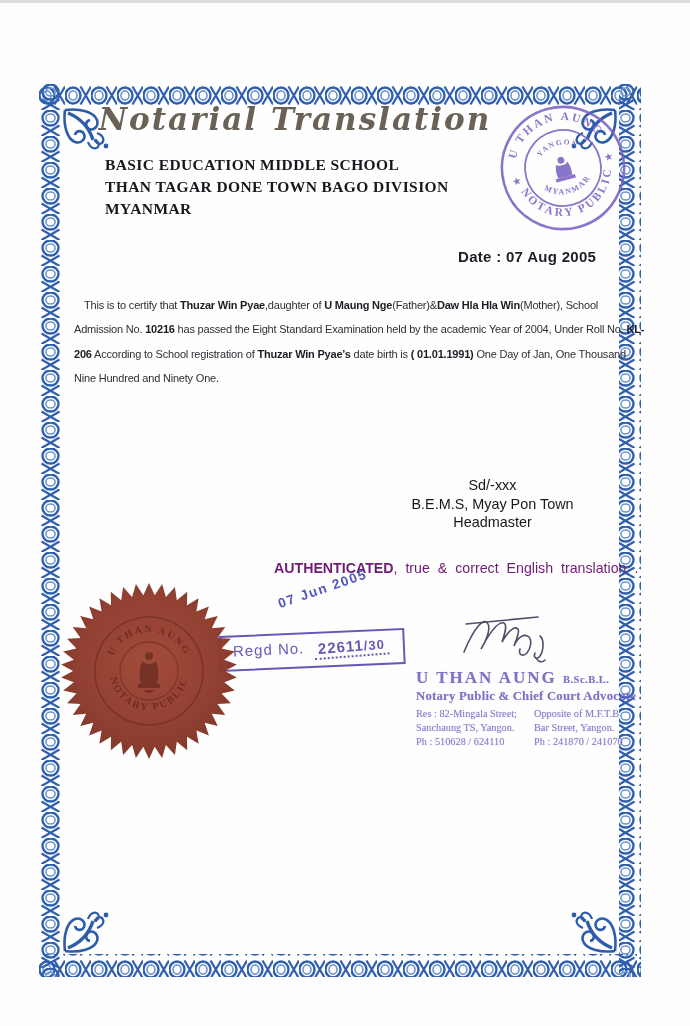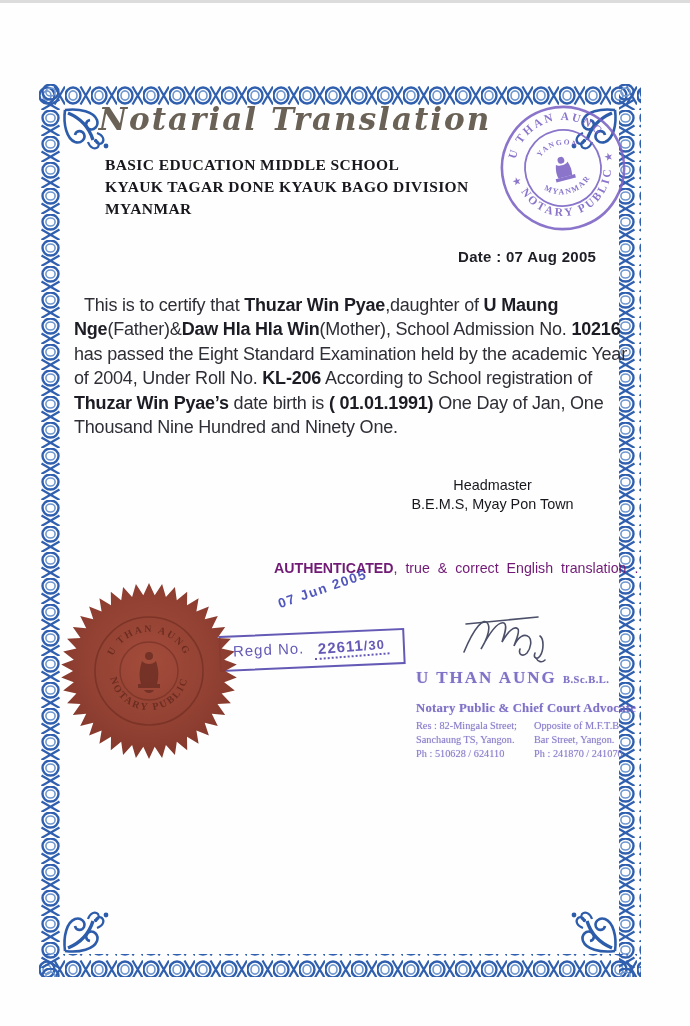--- a/index.html
+++ b/index.html
@@ -16,21 +16,21 @@
   .school-block{position:absolute;left:105px;top:154px;width:480px;text-align:left;z-index:3;
     font-family:"Liberation Serif",serif;font-weight:bold;color:#17171d;}
   .school-block .l{font-size:15.5px;line-height:22px;letter-spacing:.4px;}
 
   .round-stamp{position:absolute;left:498px;top:103px;width:130px;height:130px;z-index:4;
     transform:rotate(-15deg);opacity:.88;}
 
   .date-line{position:absolute;left:458px;top:248px;z-index:3;font-size:15px;font-weight:600;
     letter-spacing:.3px;color:#1e1e26;}
 
-  .body-par{position:absolute;left:74px;top:293px;width:572px;z-index:3;font-size:18px;
+  .body-par{position:absolute;left:74px;top:293px;width:572px;z-index:3;font-size:11px;
     letter-spacing:-.2px;line-height:24.4px;color:#2e2e36;text-indent:10px;}
   .body-par b{color:#1c1c24;}
 
   .sig-block{position:absolute;left:390px;top:476px;width:205px;text-align:center;z-index:3;
     font-size:14.4px;line-height:18.6px;color:#17171d;}
 
   .auth-line{position:absolute;left:274px;top:560px;z-index:3;font-size:14.2px;word-spacing:4px;
     color:#701a75;}
 
   .diag-date{position:absolute;left:281px;top:596px;z-index:4;transform:rotate(-19deg);
@@ -45,21 +45,21 @@
   .regd-box .num .den{font-size:13px;}
 
   .emb-seal{position:absolute;left:60px;top:582px;width:178px;height:178px;z-index:5;opacity:.97;}
 
   .signature{position:absolute;left:452px;top:606px;width:130px;height:64px;z-index:4;}
 
   .notary-block{position:absolute;left:416px;top:668px;width:240px;z-index:3;color:#6e5fc0;
     font-family:"Liberation Serif",serif;opacity:.88;text-shadow:0 0 1px rgba(110,95,192,.45);}
   .notary-name{font-size:17px;font-weight:bold;letter-spacing:2px;white-space:nowrap;}
   .notary-name .cred{font-size:10.5px;letter-spacing:.5px;margin-top:28px;}
-  .notary-title{font-size:12.8px;font-weight:bold;letter-spacing:.2px;margin-top:13px;white-space:nowrap;}
+  .notary-title{font-size:12.8px;font-weight:bold;letter-spacing:.2px;margin-top:1px;white-space:nowrap;}
   .notary-cols{display:grid;grid-template-columns:118px 1fr;margin-top:3px;
     font-size:10.3px;line-height:14px;color:#7a6cc4;}
 </style>
 </head>
 <body>
 
 <div class="page">
   <div class="scan-top-line"></div>
 
   <svg class="border-frame" width="602" height="893" viewBox="0 0 602 893">
@@ -90,21 +90,21 @@
     <use href="#cornerOrn" transform="translate(25,25)"></use>
     <use href="#cornerOrn" transform="translate(577,25) scale(-1,1)"></use>
     <use href="#cornerOrn" transform="translate(25,868) scale(1,-1)"></use>
     <use href="#cornerOrn" transform="translate(577,868) scale(-1,-1)"></use>
   </svg>
 
   <div class="doc-title">Notarial Translation</div>
 
   <div class="school-block">
     <div class="l">BASIC EDUCATION MIDDLE SCHOOL</div>
-    <div class="l">KYAUK TAGAR DONE KYAUK  BAGO DIVISION</div>
+    <div class="l">THAN TAGAR DONE TOWN  BAGO DIVISION</div>
     <div class="l">MYANMAR</div>
   </div>
 
   <svg class="round-stamp" viewBox="0 0 130 130">
     <defs>
       <path id="arcTopP" d="M 17,65 A 48,48 0 0 1 113,65"></path>
       <path id="arcBotP" d="M 17,65 A 48,48 0 0 0 113,65"></path>
       <path id="arcInTopP" d="M 40,56 A 29,29 0 0 1 90,56"></path>
       <path id="arcInBotP" d="M 36,74 A 33,33 0 0 0 94,74"></path>
     </defs>
@@ -133,22 +133,23 @@
       <path d="M59,60 C57,66 57,70 58,74 L72,74 C73,70 73,66 71,60 C69,63 61,63 59,60 Z"></path>
       <rect x="55" y="74" width="20" height="3.4"></rect>
     </g>
   </svg>
 
   <div class="date-line">Date :  07 Aug 2005</div>
 
   <div class="body-par"><span>This is to certify that </span><b>Thuzar Win Pyae</b><span>,daughter of </span><b>U Maung Nge</b><span>(Father)&amp;</span><b>Daw Hla Hla Win</b><span>(Mother), School Admission No. </span><b>10216</b><span> has passed the Eight Standard Examination held by the academic Year of 2004, Under Roll No. </span><b>KL-206</b><span> According to School registration of </span><b>Thuzar Win Pyae’s</b><span> date birth is </span><b>( 01.01.1991)</b><span> One Day of Jan, One Thousand Nine Hundred and Ninety One.</span></div>
 
   <div class="sig-block">
+    <div>Sd/-xxx</div>
+    <div>B.E.M.S, Myay Pon Town</div>
     <div>Headmaster</div>
-    <div>B.E.M.S, Myay Pon Town</div>
   </div>
 
   <div class="auth-line">
     <b>AUTHENTICATED</b><span>, true  &amp;  correct  English  translation .</span>
   </div>
 
   <div class="diag-date">07 Jun 2005</div>
 
   <div class="regd-box">
     <span>Regd  No.</span><span class="num"><span>22611</span><span class="den">/30</span></span>

